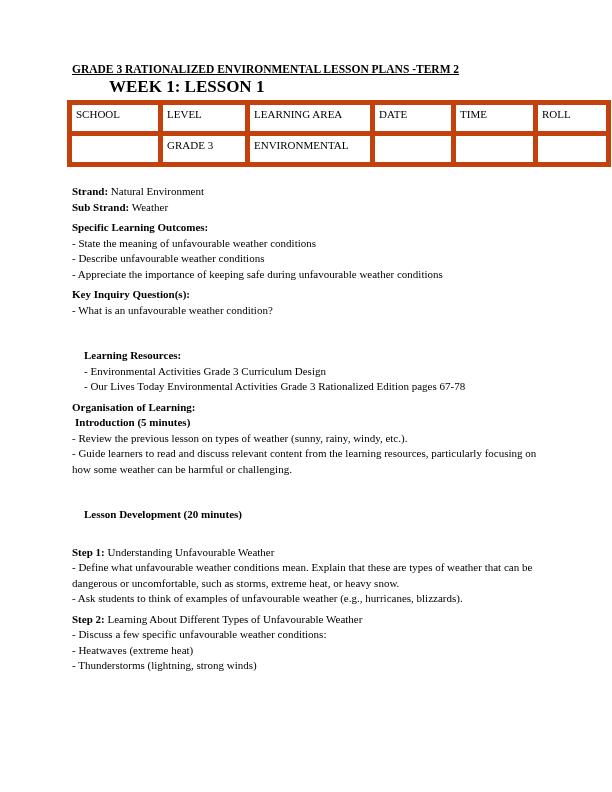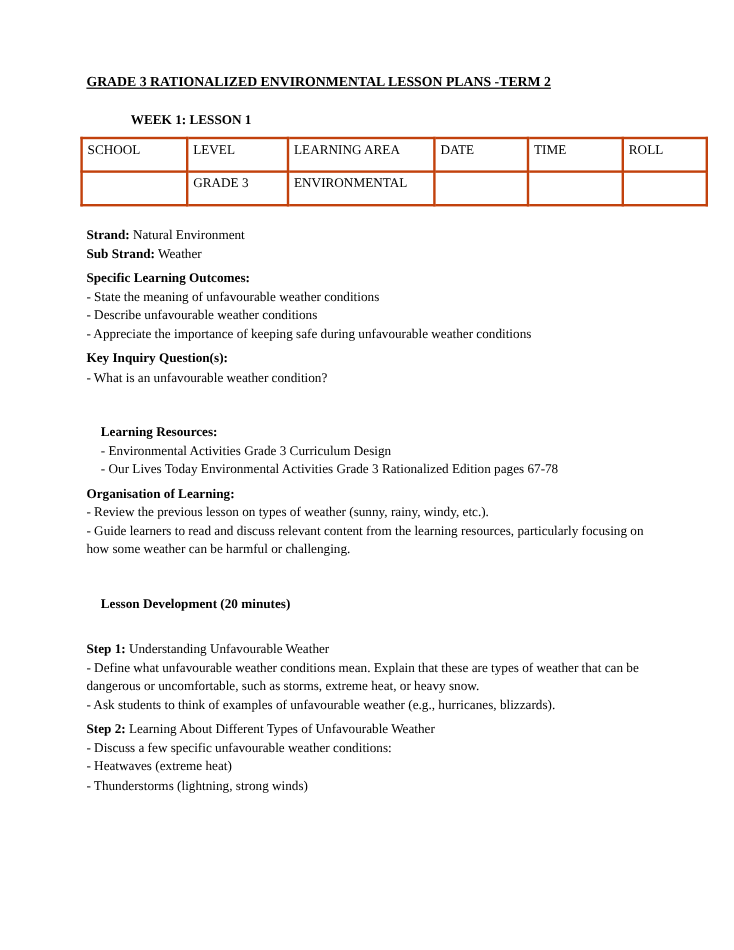--- a/index.html
+++ b/index.html
@@ -21,38 +21,38 @@
     padding: 62px 70px 0 72px;
   }
   .doc-title {
     font-size: 11.5px;
     font-weight: bold;
     text-decoration: underline;
     line-height: 15px;
     white-space: nowrap;
   }
   .doc-week {
-    font-size: 11px;
+    font-size: 17px;
     font-weight: bold;
     line-height: 15px;
     padding-left: 37px;
-    margin-top: 16px;
+    margin-top: 2px;
   }
   table.header-table {
     border-collapse: collapse;
     table-layout: fixed;
     width: 471px;
     margin-top: 6px;
     margin-left: -5px;
     border: 1px solid #000;
     border-bottom-width: 2px;
   }
   table.header-table th,
   table.header-table td {
-    border: 2px solid #c2410c;
+    border: 5px solid #c2410c;
     font-size: 11px;
     font-weight: normal;
     text-align: left;
     vertical-align: top;
     padding: 3px 4px 2px 4px;
     height: 21px;
     overflow: hidden;
     white-space: nowrap;
   }
   .col-school { width: 78px; }
@@ -136,20 +136,21 @@
     </div>
 
     <div class="sec sec-gap2">
       <p class="line bold">Learning Resources:</p>
       <p class="line">- Environmental Activities Grade 3 Curriculum Design</p>
       <p class="line">- Our Lives Today Environmental Activities Grade 3 Rationalized Edition pages 67-78</p>
     </div>
 
     <div class="sec">
       <p class="line bold">Organisation of Learning:</p>
+      <p class="line bold indent-sm">Introduction (5 minutes)</p>
       <p class="line">- Review the previous lesson on types of weather (sunny, rainy, windy, etc.).</p>
       <p class="line">- Guide learners to read and discuss relevant content from the learning resources, particularly focusing on how some weather can be harmful or challenging.</p>
     </div>
 
     <div class="sec sec-gap2">
       <p class="line bold">Lesson Development (20 minutes)</p>
     </div>
 
     <div class="sec sec-step1">
       <p class="line"><b>Step 1:</b> <span>Understanding Unfavourable Weather</span></p>

